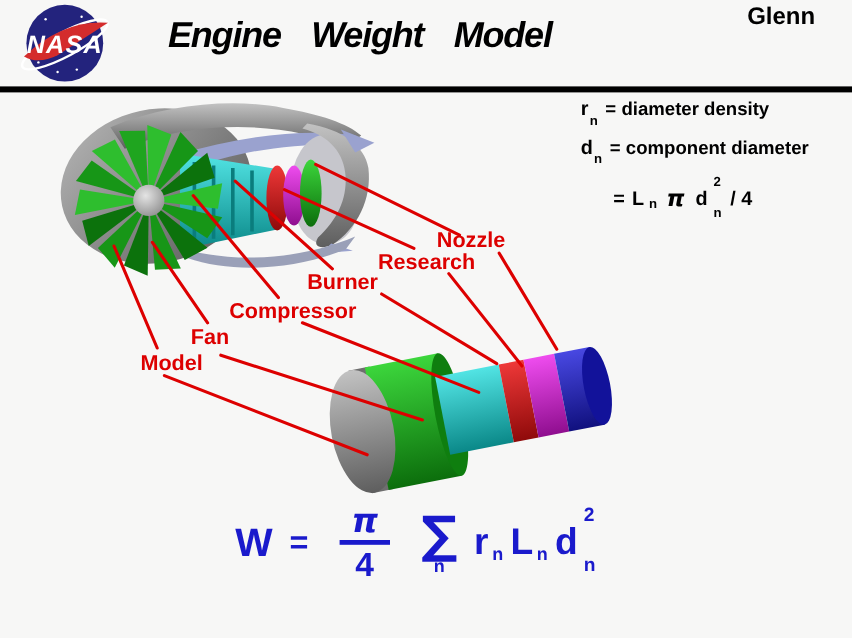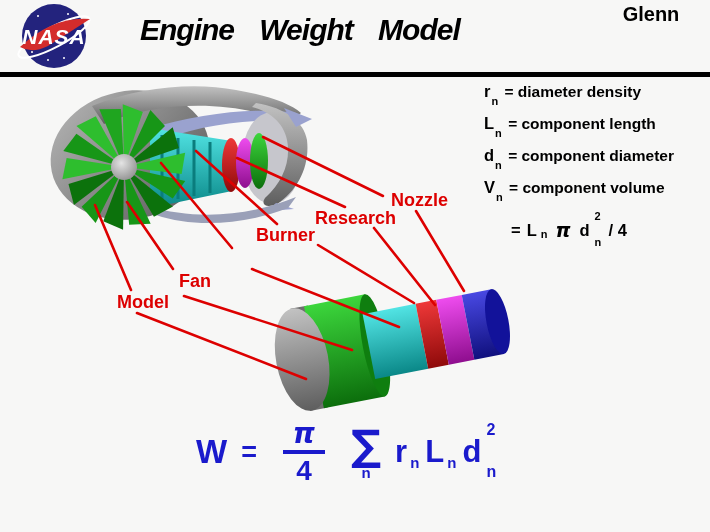--- a/index.html
+++ b/index.html
@@ -28,25 +28,25 @@
   .defs sub.n{font-size:11px;position:relative;top:4px;margin:0 2px 0 1px;}
   .defs .pi{font-family:"DejaVu Sans",sans-serif;font-style:italic;font-size:19px;margin:0 6px;}
   .vol{padding-left:24px;height:40px;display:flex;align-items:center;font-size:16.5px;}
   .ss{display:inline-block;position:relative;width:13px;height:34px;vertical-align:middle;}
   .ss .sup{position:absolute;top:-3px;left:2px;font-size:11px;}
   .ss .sub{position:absolute;bottom:-1px;left:2px;font-size:11px;}
   .vol .tok{margin:0 3px;}
 
   
   .lbl{position:absolute;color:var(--accent-red);font-weight:bold;font-size:18px;white-space:nowrap;}
-  #lbl-nozzle{left:391px;top:190px;}
+  #lbl-nozzle{left:364px;top:190px;}
   #lbl-turbine{left:315px;top:208px;}
   #lbl-burner{left:256px;top:225px;}
   #lbl-compressor{left:191px;top:249px;}
-  #lbl-fan{left:159px;top:271px;margin-left:20px;}
+  #lbl-fan{left:159px;top:271px;}
   #lbl-inlet{left:117px;top:292px;}
 
   
   .art{position:absolute;left:0;top:0;width:710px;height:532px;}
 
   
   .equation{position:absolute;left:196px;top:420px;display:flex;align-items:center;
             color:var(--equation-blue);font-weight:bold;}
   .eq-w{font-size:33px;margin-right:14px;}
   .eq-eq{font-size:27px;margin-right:14px;}
@@ -186,48 +186,41 @@
     <div>Glenn</div>
   </div>
   <div class="rule"></div>
 
   <div class="defs">
     <div class="row">
       <span class="base">r</span><sub class="n">n</sub>
       <span class="rest">= diameter density</span>
     </div>
     <div class="row">
-      <span class="base">L</span><sub class="n">n</sub>
-      <span class="rest">= component  length</span>
-    </div>
-    <div class="row">
       <span class="base">d</span><sub class="n">n</sub>
       <span class="rest">= component  diameter</span>
-    </div>
-    <div class="row">
-      <span class="base">V</span><sub class="n">n</sub>
-      <span class="rest">= component  volume</span>
     </div>
     <div class="vol">
       <span class="tok">=</span>
       <span class="tok base">L</span>
         <sub class="n">n</sub>
       <span class="pi">π</span>
       <span class="tok base">d</span>
         <span class="ss">
           <span class="sup">2</span>
           <span class="sub">n</span>
         </span>
       <span class="tok">/ 4</span>
     </div>
   </div>
 
   <div class="lbl" id="lbl-nozzle">Nozzle</div>
   <div class="lbl" id="lbl-turbine">Research</div>
   <div class="lbl" id="lbl-burner">Burner</div>
+  <div class="lbl" id="lbl-compressor">Compressor</div>
   <div class="lbl" id="lbl-fan">Fan</div>
   <div class="lbl" id="lbl-inlet">Model</div>
 
   <div class="equation">
     <span class="eq-w">W</span>
     <span class="eq-eq">=</span>
     <span class="frac">
       <span class="num">π</span>
       <span class="bar"></span>
       <span class="den">4</span>

